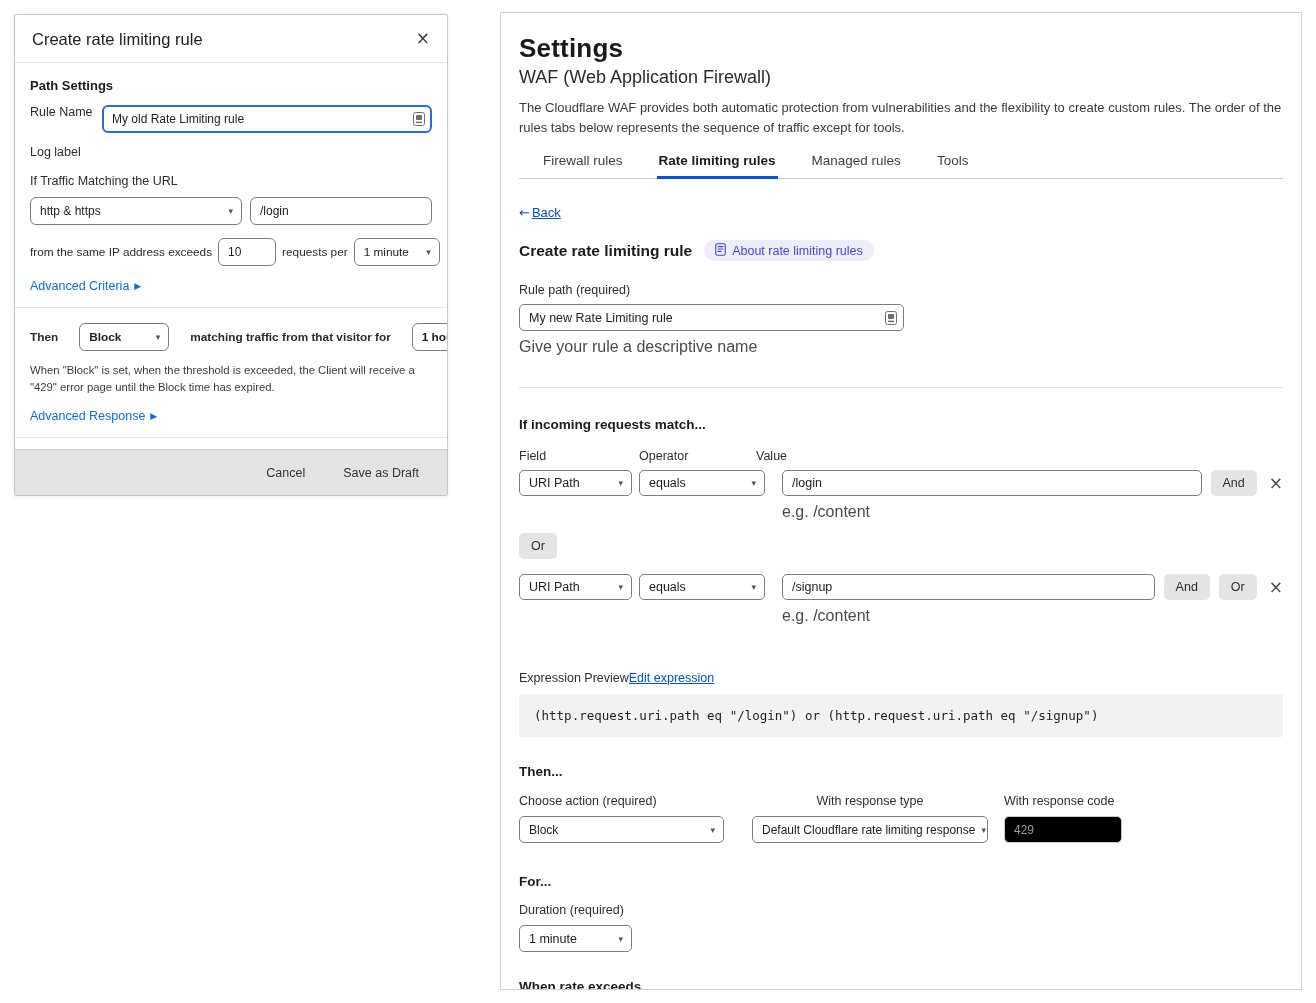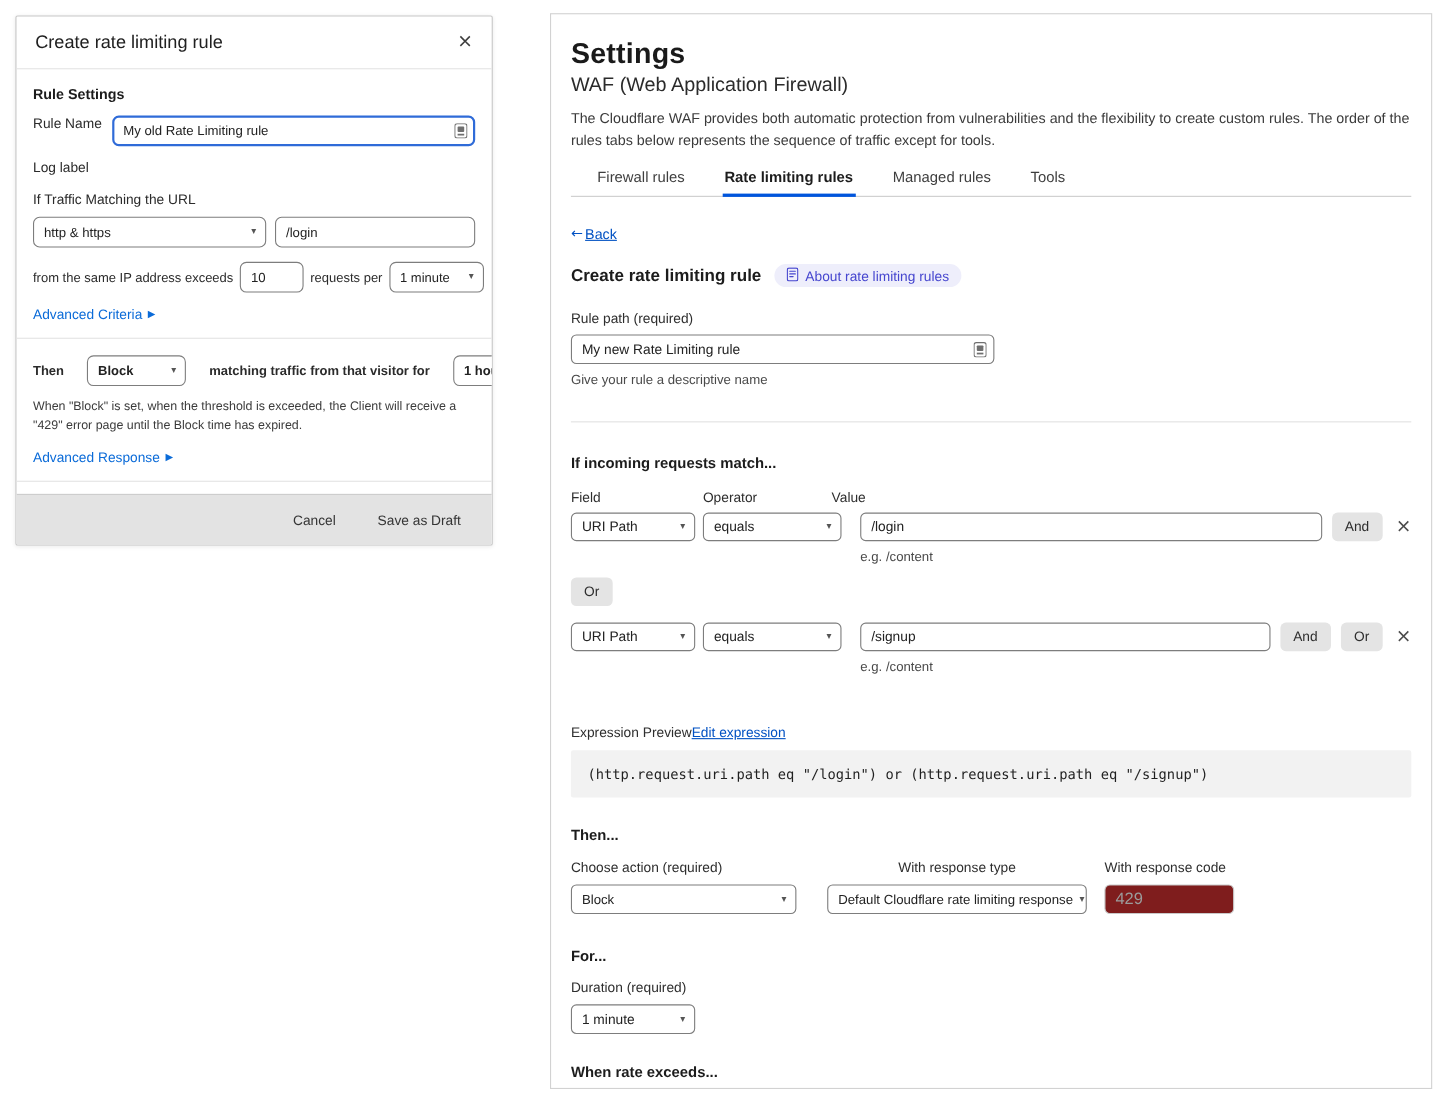--- a/index.html
+++ b/index.html
@@ -83,21 +83,21 @@
   .form-title { font-size:15.5px; font-weight:bold; color:#1c1c1c; }
   .about-badge {
     display:inline-flex; align-items:center; gap:6px; height:21px; padding:0 11px;
     background:#eeeefb; border-radius:11px; color:#4646cf; font-size:12.5px; cursor:pointer;
   }
   .field-label { font-size:12.5px; color:#2e2e2e; }
   .rule-name-block { margin-top:22px; }
   .rule-name-block .field-label { margin-bottom:7px; }
   .rule-name-block .input-wrap { width:385px; }
   .rn-input { height:27px; border-radius:5px; font-size:12.5px; }
-  .helper-text { font-size:12px; color:#4a4a4a; margin-top:7px; }
+  .helper-text { font-size:16px; color:#4a4a4a; margin-top:7px; }
   .section-divider { border-top:1px solid #e2e2e2; margin-top:31px; }
   .section-heading { font-size:13.5px; font-weight:bold; color:#1c1c1c; }
   .match-section { margin-top:29px; }
   .match-labels { display:flex; margin-top:17px; }
   .match-labels .l-field { width:120px; flex:none; }
   .match-labels .l-operator { width:117px; flex:none; }
   .match-row { display:flex; align-items:flex-start; margin-top:7px; }
   .match-row .fake-select { border-radius:5px; font-size:12.5px; height:26px; }
   .sel-field { width:113px; flex:none; margin-right:7px; }
   .sel-operator { width:126px; flex:none; margin-right:17px; }
@@ -120,39 +120,39 @@
     white-space:nowrap; overflow:hidden;
   }
   .then-section { margin-top:27px; }
   .then-cols { display:flex; margin-top:15px; }
   .then-col .field-label { margin-bottom:8px; }
   .col-action { width:205px; flex:none; }
   .col-rtype { width:236px; flex:none; margin-left:28px;text-align:center; }
   .col-rcode { width:118px; flex:none; margin-left:16px; }
   .then-col .fake-select { border-radius:5px; height:27px; font-size:12px; }
   .disabled-input {
-    width:100%; height:27px; background:#7f1d1d; border:1px solid #c9c9c9; border-radius:5px;
-    font-family:inherit; font-size:15px; color:#9b9b9b; padding:0 9px;
+    width:100%; height:27px; background:#000000; border:1px solid #c9c9c9; border-radius:5px;
+    font-family:inherit; font-size:12px; color:#9b9b9b; padding:0 9px;
   }
   .for-section { margin-top:31px; }
   .for-section .field-label { margin:14px 0 8px; }
   .rate-section { margin-top:27px; }
   .w113 { width:113px; flex:none; }
   .h27 { height:27px; border-radius:5px; font-size:12.5px; }
 </style>
 </head>
 <body>
 
 <div class="dialog">
   <div class="dialog-header">
     <div class="dialog-title">Create rate limiting rule</div>
     <div class="dialog-close glyph">×</div>
   </div>
   <div class="dialog-body">
-    <div class="dlg-section-heading">Rule Settings</div>
+    <div class="dlg-section-heading">Path Settings</div>
 
     <div class="dlg-field-row">
       <div class="dlg-field-label">Rule Name</div>
       <div class="input-wrap">
         <input class="text-input focused has-icon" value="My old Rate Limiting rule" style="">
         <span class="input-icon">
           <svg width="12" height="14" viewBox="0 0 12 14">
               <rect x="0.5" y="0.5" width="11" height="13" rx="2" fill="#fff" stroke="#6f6f6f"></rect>
               <rect x="3" y="3" width="6" height="5" rx="0.8" fill="#6f6f6f"></rect>
               <rect x="3" y="9.6" width="6" height="1.6" fill="#6f6f6f"></rect>

